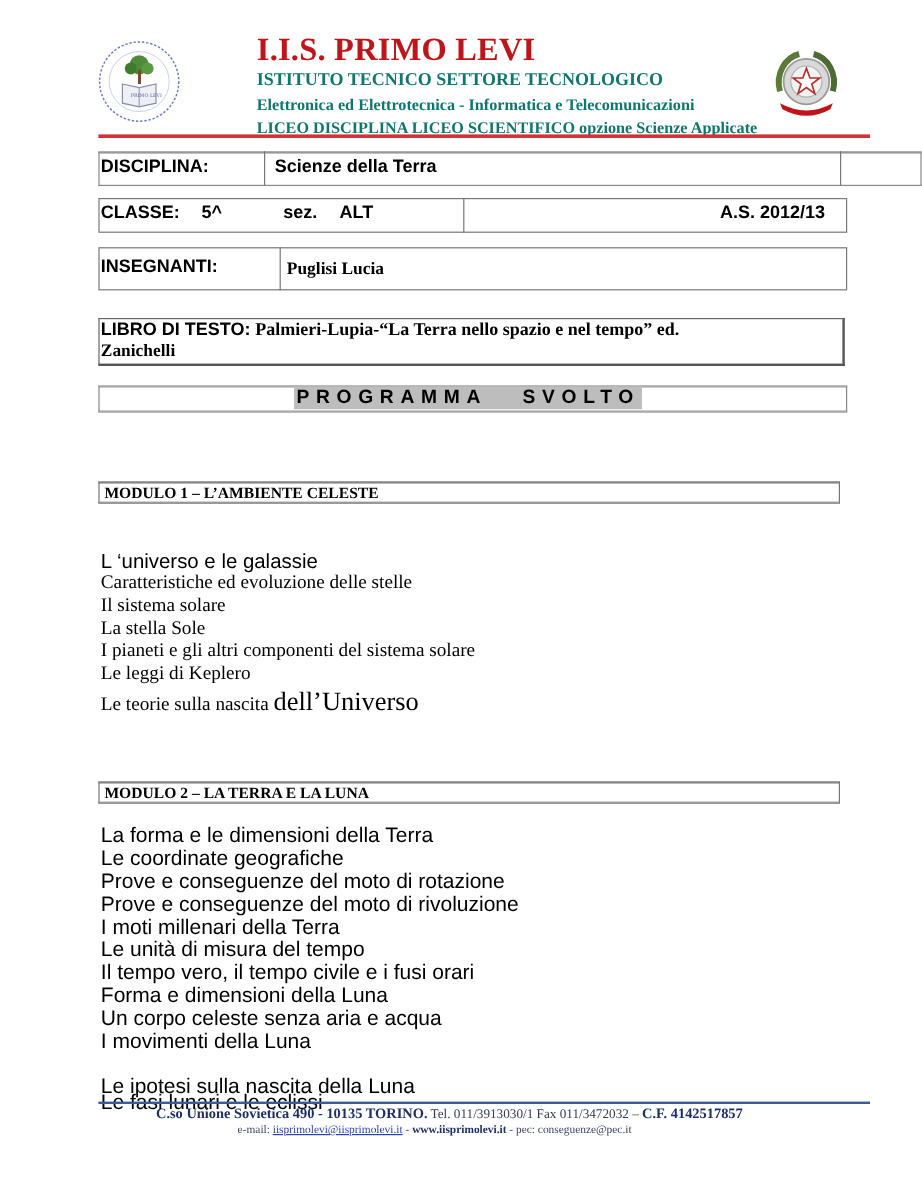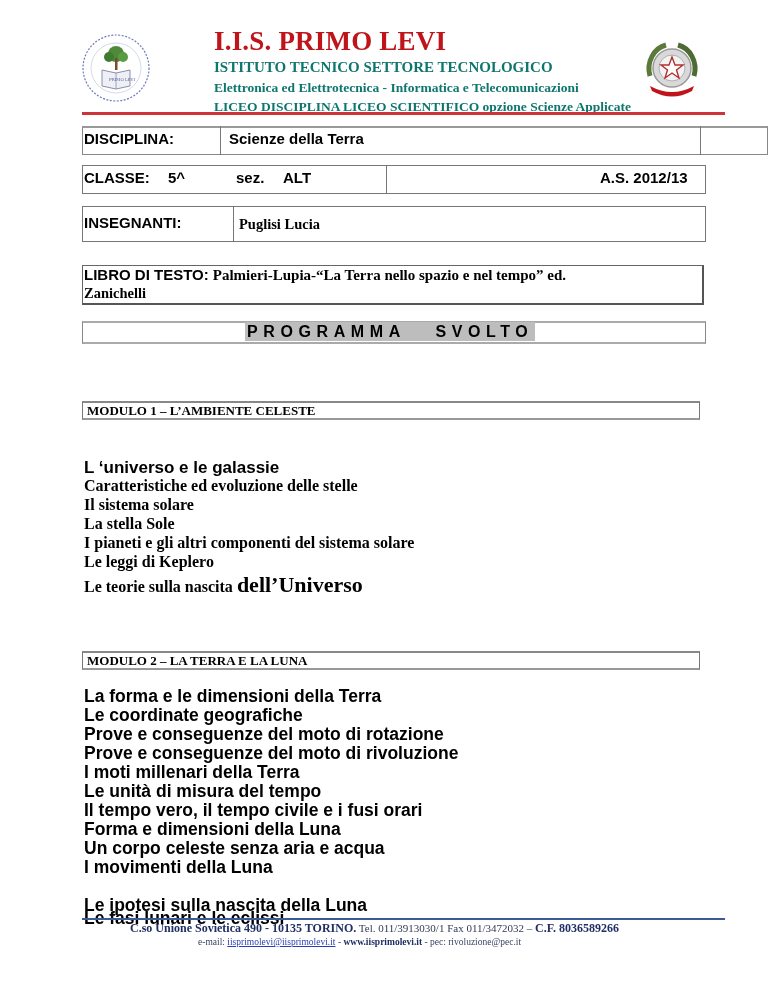--- a/index.html
+++ b/index.html
@@ -21,21 +21,21 @@
   .box { position: absolute; border: 1px solid #777; box-sizing: border-box; background: #fff; }
   .cell-txt { position: absolute; font-size: 15px; font-weight: bold; white-space: nowrap; }
   .vline { position: absolute; width: 1px; background: #777; }
 
   .prog-box { position: absolute; left: 82px; top: 321px; width: 624px; height: 23px; border: 1px solid #888; border-top: 2px solid #aaa; border-bottom: 2px solid #aaa; box-sizing: border-box; }
   .prog-title { position: absolute; left: 245px; top: 322px; font-size: 16px; font-weight: bold; letter-spacing: 5.6px; background: #bdbdbd; padding: 0 2px 0 2px; white-space: nowrap; line-height: 19px; }
 
   .mod-box { position: absolute; left: 82px; width: 618px; height: 19px; border: 1px solid #777; border-top: 2px solid #888; border-bottom: 2px solid #999; box-sizing: border-box; }
   .mod-title { position: absolute; left: 87px; font-size: 13px; font-weight: bold; white-space: nowrap; line-height: 15px; }
 
-  .topic { position: absolute; left: 84px; white-space: nowrap; font-weight: bold; }
+  .topic { position: absolute; left: 84px; white-space: nowrap; }
   .m1 .topic { font-size: 16.5px; }
   .m2 .topic { font-size: 17.5px; }
 
   
   .f-rule { position: absolute; left: 82px; top: 918px; width: 643px; height: 2px; background: #3a5a98; }
   .f-line1 { position: absolute; left: 130px; top: 921px; font-size: 11px; white-space: nowrap; color: #1f2f63; }
   .f-line1 b { font-size: 12px; }
   .f-line1 .muted { color: #333a55; font-weight: normal; }
   .f-line2 { position: absolute; left: 198px; top: 937px; font-size: 9.5px; white-space: nowrap; color: #3a4465; }
   .f-line2 a { color: #2a3fb0; text-decoration: underline; }
@@ -140,22 +140,22 @@
   <div class="topic sans" style="top:857px;">I movimenti della Luna</div>
   <div class="topic sans" style="top:876px;margin-top:32px;">Le fasi lunari e le eclissi</div>
   <div class="topic sans" style="top:895px;">Le ipotesi sulla nascita della Luna</div>
 </div>
 
 <div class="f-rule"></div>
 <div class="f-line1 serif">
   <b>C.so Unione Sovietica 490  - 10135  TORINO.</b>
   <span class="muted">Tel. 011/3913030/1</span>
   <span class="muted">Fax 011/3472032 –</span>
-  <b>C.F. 8036589266</b>
+  <b>C.F. 4142517857</b>
 </div>
 <div class="f-line2 serif">
   <span>e-mail:</span>
   <a>iisprimolevi@iisprimolevi.it</a>
   <span>-</span>
   <b>www.iisprimolevi.it</b>
   <span>-</span>
-  <span>pec: rivoluzione@pec.it</span>
+  <span>pec: conseguenze@pec.it</span>
 </div>
 
 </body></html>

